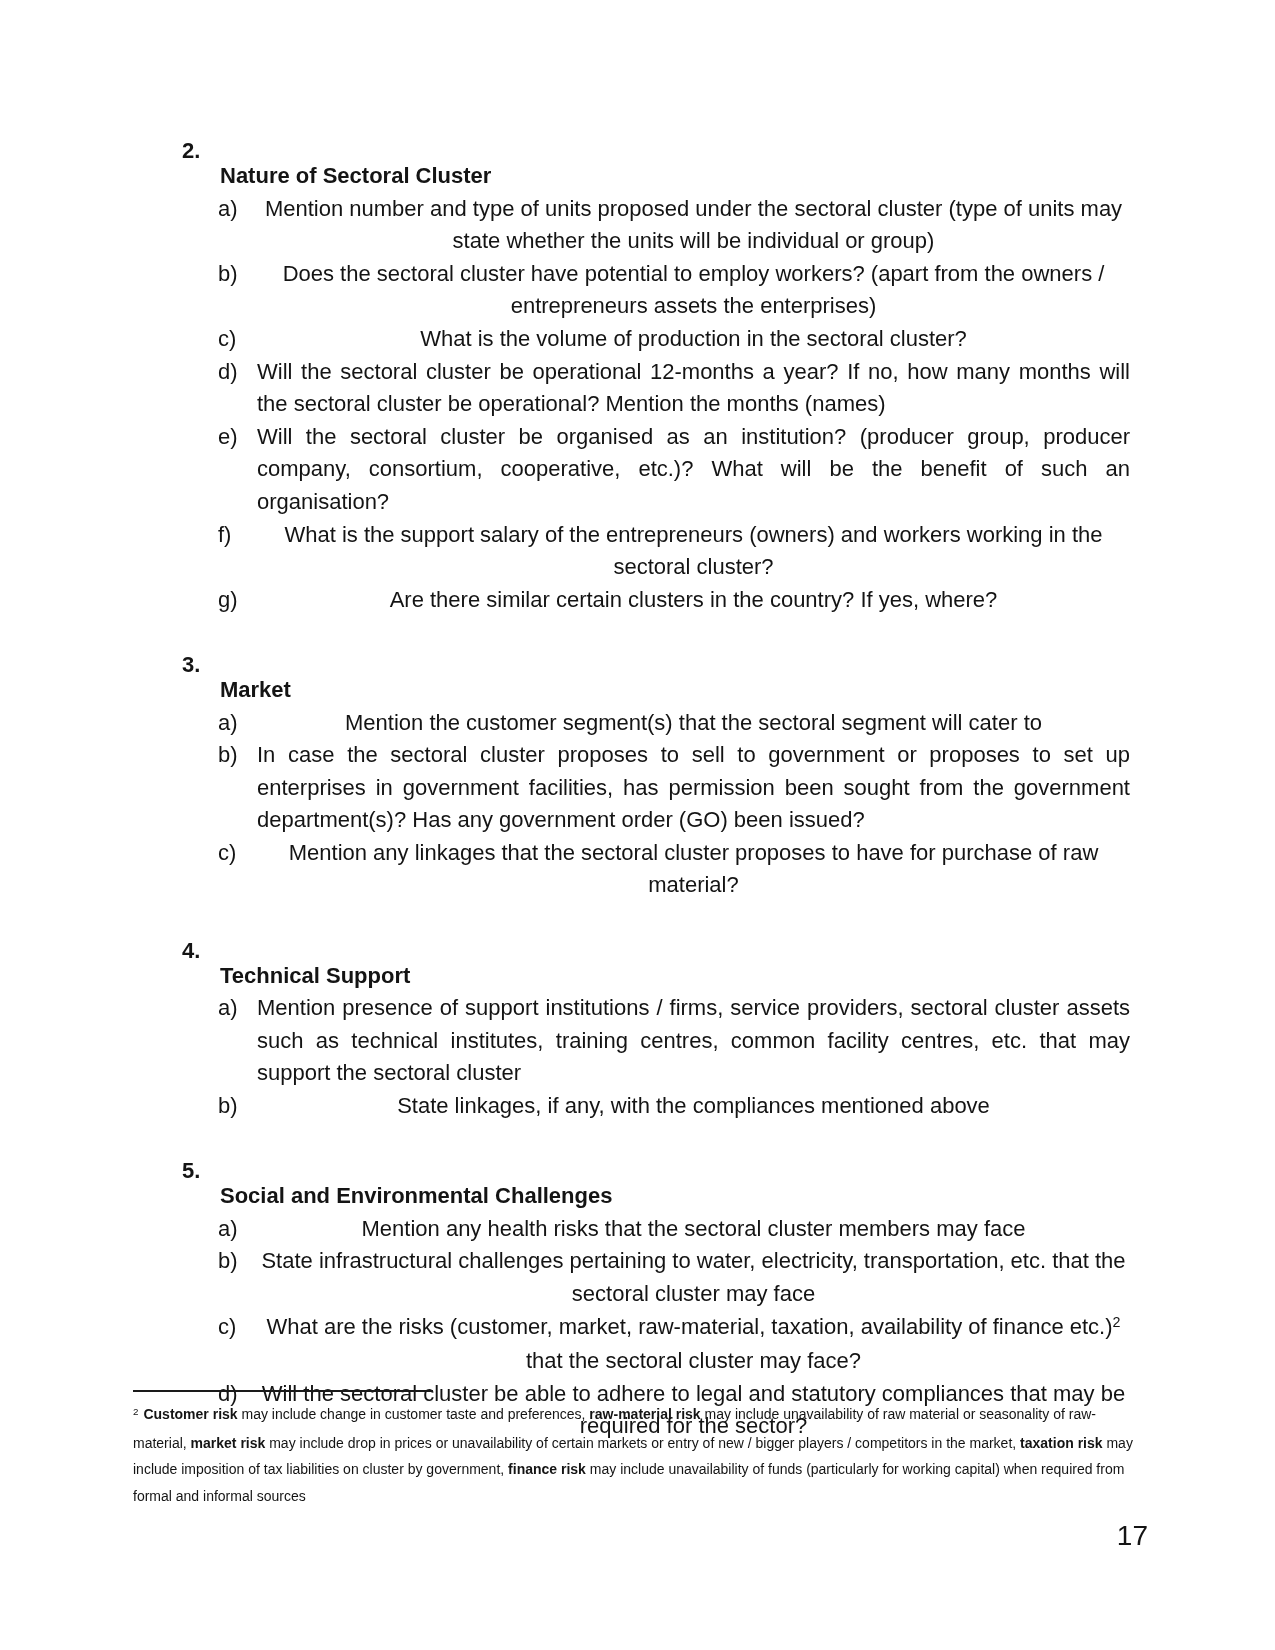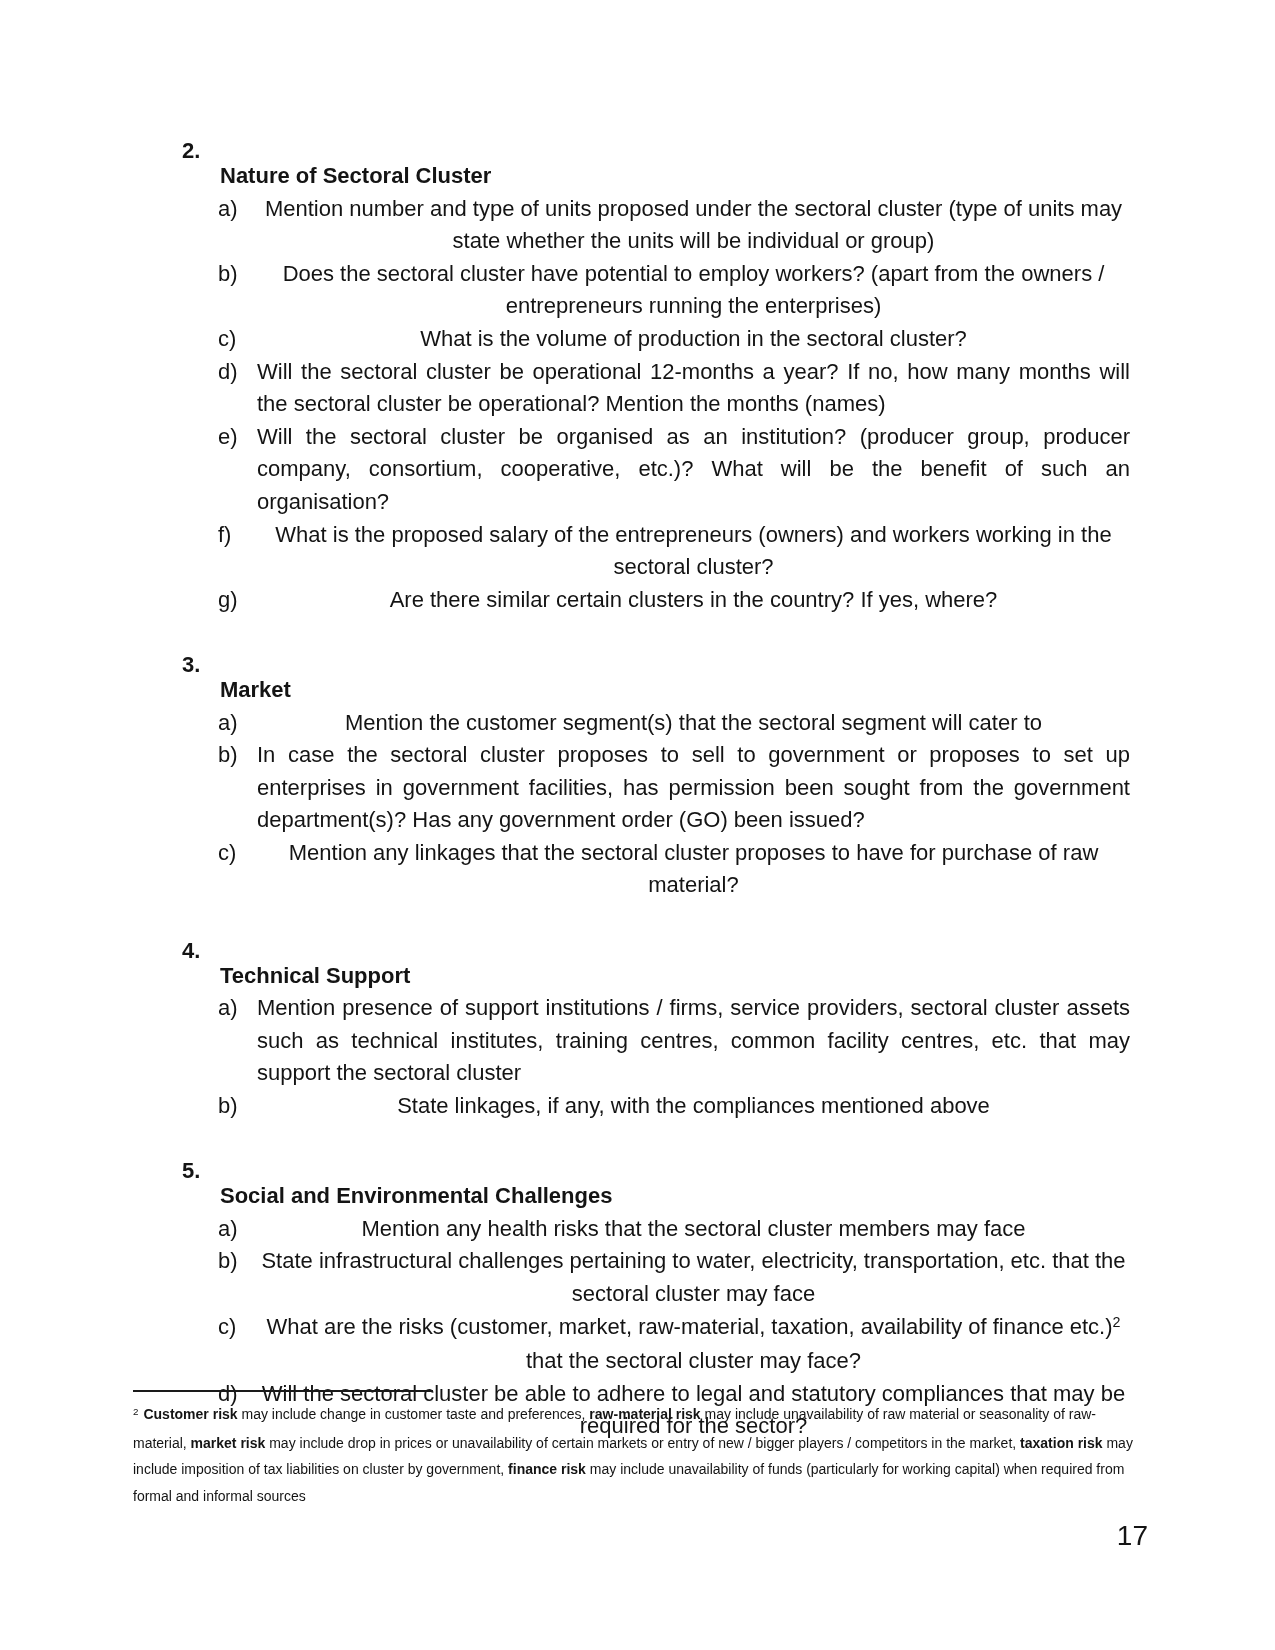--- a/index.html
+++ b/index.html
@@ -79,37 +79,37 @@
       <div class="sec-head">
         <span class="sec-num">2.</span>
         <span class="sec-title">Nature of Sectoral Cluster</span>
       </div>
       <div class="item">
         <span class="ltr">a)</span>
         <p class="txt">Mention number and type of units proposed under the sectoral cluster (type of units may state whether the units will be individual or group)</p>
       </div>
       <div class="item">
         <span class="ltr">b)</span>
-        <p class="txt">Does the sectoral cluster have potential to employ workers? (apart from the owners / entrepreneurs running the enterprises)</p>
+        <p class="txt">Does the sectoral cluster have potential to employ workers? (apart from the owners / entrepreneurs assets the enterprises)</p>
       </div>
       <div class="item">
         <span class="ltr">c)</span>
         <p class="txt">What is the volume of production in the sectoral cluster?</p>
       </div>
       <div class="item just">
         <span class="ltr">d)</span>
         <p class="txt">Will the sectoral cluster be operational 12-months a year? If no, how many months will the sectoral cluster be operational? Mention the months (names)</p>
       </div>
       <div class="item just">
         <span class="ltr">e)</span>
         <p class="txt">Will the sectoral cluster be organised as an  institution? (producer group, producer company, consortium, cooperative, etc.)? What will be the benefit of such an organisation?</p>
       </div>
       <div class="item">
         <span class="ltr">f)</span>
-        <p class="txt">What is the proposed salary of the entrepreneurs (owners) and workers working in the sectoral cluster?</p>
+        <p class="txt">What is the support salary of the entrepreneurs (owners) and workers working in the sectoral cluster?</p>
       </div>
       <div class="item">
         <span class="ltr">g)</span>
         <p class="txt">Are there similar certain clusters in the country? If yes, where?</p>
       </div>
     </section>
 
     <section class="sec">
       <div class="sec-head">
         <span class="sec-num">3.</span>

